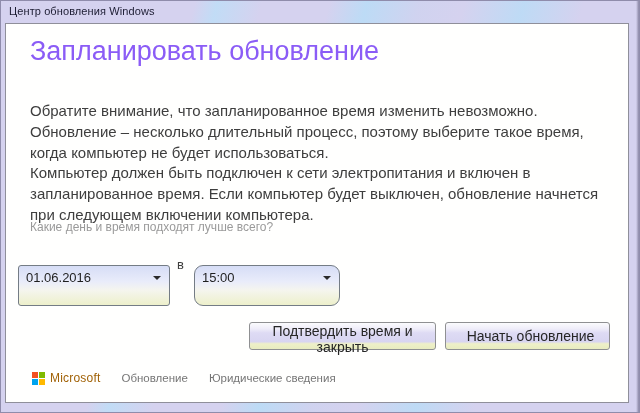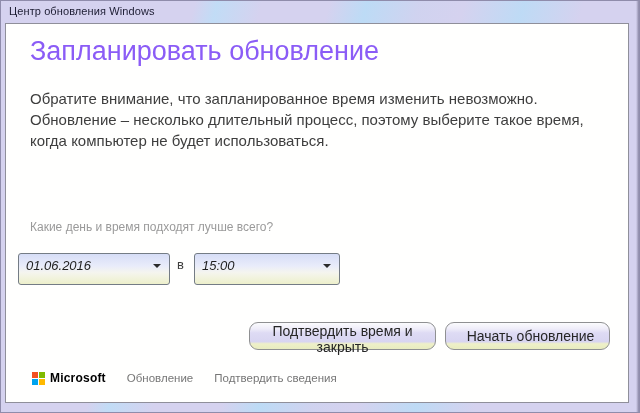--- a/index.html
+++ b/index.html
@@ -32,91 +32,91 @@
     background:#fffffe; border:1px solid #8f8f9a;
   }
 
   .heading {
     position:absolute; left:24px; top:12px;
     font-size:27px; font-weight:400; color:#8b5cf6;
   }
 
   .para {
     position:absolute; left:24px; width:590px;
-    font-size:15px; line-height:21px; color:#3e3e3e;
+    font-size:15px; line-height:21px; color:#3e3e3e;margin-top:12px;
   }
   .para.p1 { top:64px; }
   .para.p2 { top:126px; }
 
   .question {
     position:absolute; left:24px; top:196px;
     font-size:12px; color:#9a9a9a;
   }
 
   .combo {
-    position:absolute; top:229px; height:32px;
+    position:absolute; top:241px; height:41px;
     background:linear-gradient(to bottom, #d6ddf6 0%, #e9ecfa 40%, #f5f5ee 62%, #edf0cb 100%);
     border:1px solid #747c85; border-radius:3px;
     cursor:default;
-    font-style:italic;
   }
   .combo.date { left:12px;  width:152px; }
-  .combo.time { left:188px; width:146px; }
+  .combo.time { left:188px; width:146px;border-radius:9px; }
   .combo-value {
     position:absolute; left:7px; top:4px;
     font-size:13px; color:#1f1f1f;
   }
   .combo-arrow {
     position:absolute; right:8px; top:10px;
     width:0; height:0;
     border-left:4px solid transparent; border-right:4px solid transparent;
     border-top:4px solid #2b2b2b;
   }
   .sep-label {
     position:absolute; left:171px; top:229px; line-height:24px;
     font-size:13px; color:#3e3e3e;
   }
 
   .btn {
     position:absolute; top:298px; height:28px;
     background:linear-gradient(to bottom, #fbfbfd 0%, #efedf9 22%, #dedbf4 38%, #d8d5f1 72%, #eef0c8 80%, #e8ecc0 100%);
-    border:1px solid #8f9092; border-radius:9px;
+    border:1px solid #8f9092; border-radius:3px;
     font-family:"Liberation Sans", sans-serif;
     font-size:14px; color:#262626; text-align:center;
     cursor:pointer;
   }
   .btn.confirm { left:243px; width:187px; }
   .btn.start   { left:439px; width:165px;padding-left:6px; }
 
   .footer {
     position:absolute; left:26px; top:346px; height:16px;
     display:flex; align-items:center; gap:21px;
   }
   .ms-brand { display:flex; align-items:center; gap:5px; }
   .ms-logo { display:grid; grid-template-columns:6px 6px; grid-template-rows:6px 6px; gap:1px; }
   .ms-logo i { display:block; width:6px; height:6px; }
   .ms-logo .r { background:#f25022; }
   .ms-logo .g { background:#7fba00; }
   .ms-logo .b { background:#00a4ef; }
   .ms-logo .y { background:#ffb900; }
-  .ms-word { font-size:12px; font-weight:700; color:#000000; letter-spacing:.2px; }
+  .ms-word { font-size:12px; font-weight:400; color:#a16207; letter-spacing:.2px; }
   .flink { font-size:11.5px; color:#767676; text-decoration:none; cursor:pointer; }
 </style>
 </head>
 <body>
 
 <div class="window">
   <div class="titlebar">
     <span class="title-text">Центр обновления Windows</span>
   </div>
 
   <div class="content">
     <div class="heading">Запланировать обновление</div>
 
     <p class="para p1">Обратите внимание, что запланированное время изменить невозможно. Обновление – несколько длительный процесс, поэтому выберите такое время, когда компьютер не будет использоваться.</p>
+    <p class="para p2">Компьютер должен быть подключен к сети электропитания и включен в запланированное время. Если компьютер будет выключен, обновление начнется при следующем включении компьютера.</p>
 
     <div class="question">Какие день и время подходят лучше всего?</div>
 
     <div class="combo date">
       <span class="combo-value">01.06.2016</span>
       <span class="combo-arrow"></span>
     </div>
     <span class="sep-label">в</span>
     <div class="combo time">
       <span class="combo-value">15:00</span>
@@ -130,18 +130,18 @@
       <span class="ms-brand">
         <span class="ms-logo">
           <i class="r"></i>
             <i class="g"></i>
             <i class="b"></i>
             <i class="y"></i>
         </span>
         <span class="ms-word">Microsoft</span>
       </span>
       <a class="flink">Обновление</a>
-      <a class="flink">Подтвердить сведения</a>
+      <a class="flink">Юридические сведения</a>
     </div>
   </div>
 
   <div class="right-edge"></div>
 </div>
 
 </body></html>

